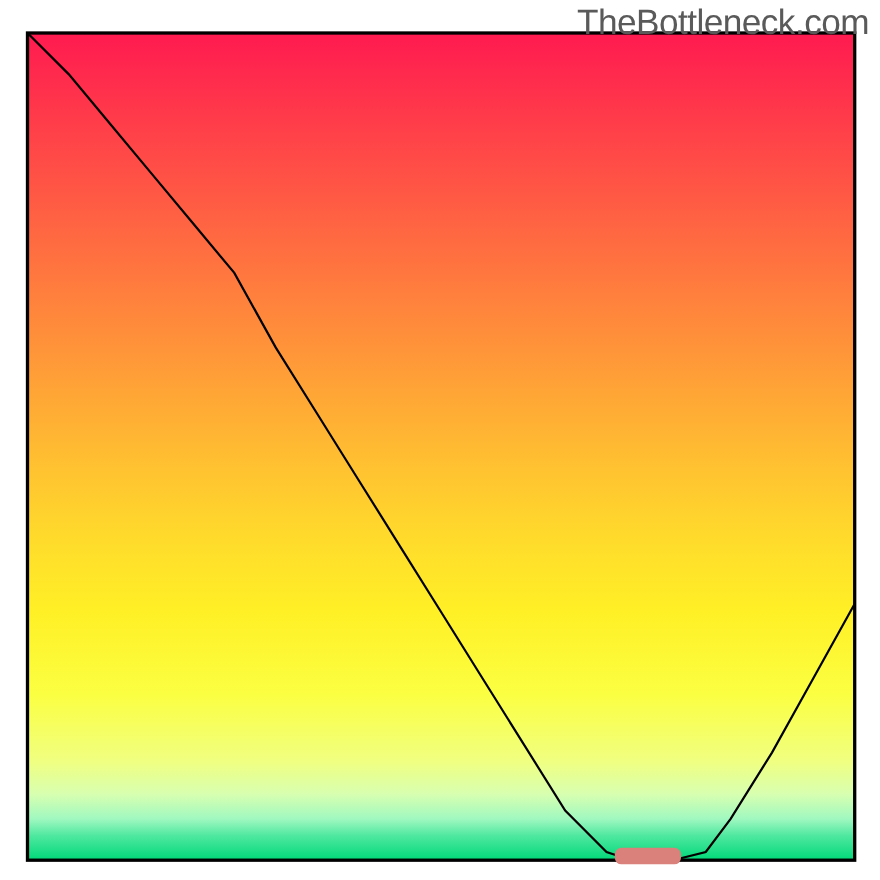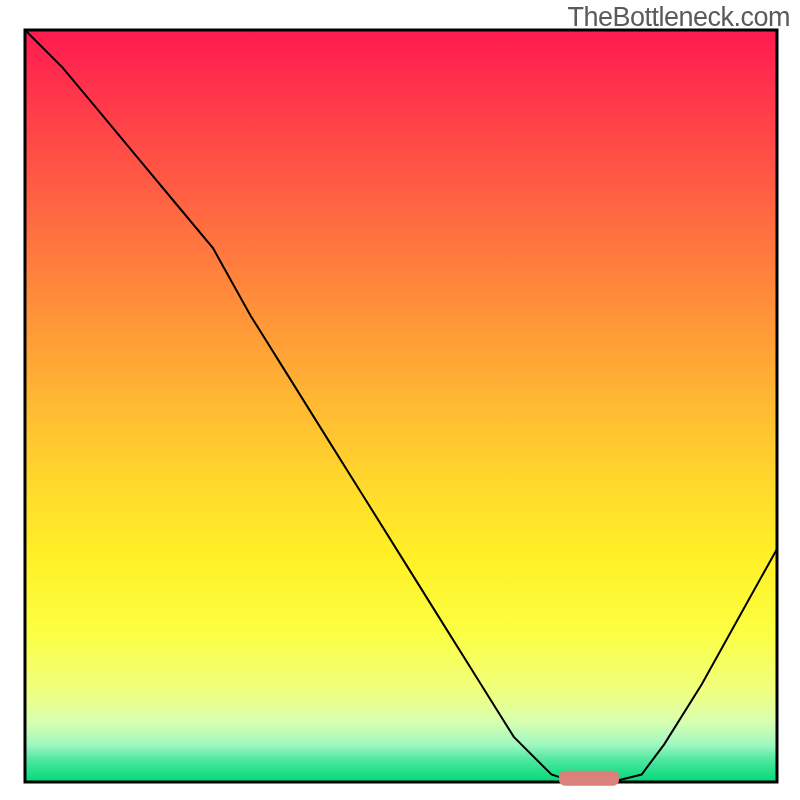--- a/index.html
+++ b/index.html
@@ -12,21 +12,21 @@
   }
   .chart-container {
     position: relative;
     width: 800px;
     height: 800px;
   }
   .watermark {
     position: absolute;
     top: 2px;
     right: 10px;
-    font-size: 27px;
+    font-size: 32px;
     font-weight: 500;
     color: #5a5a5a;
     letter-spacing: -0.5px;
     z-index: 10;
   }
   svg {
     display: block;
   }
 </style>
 </head>

